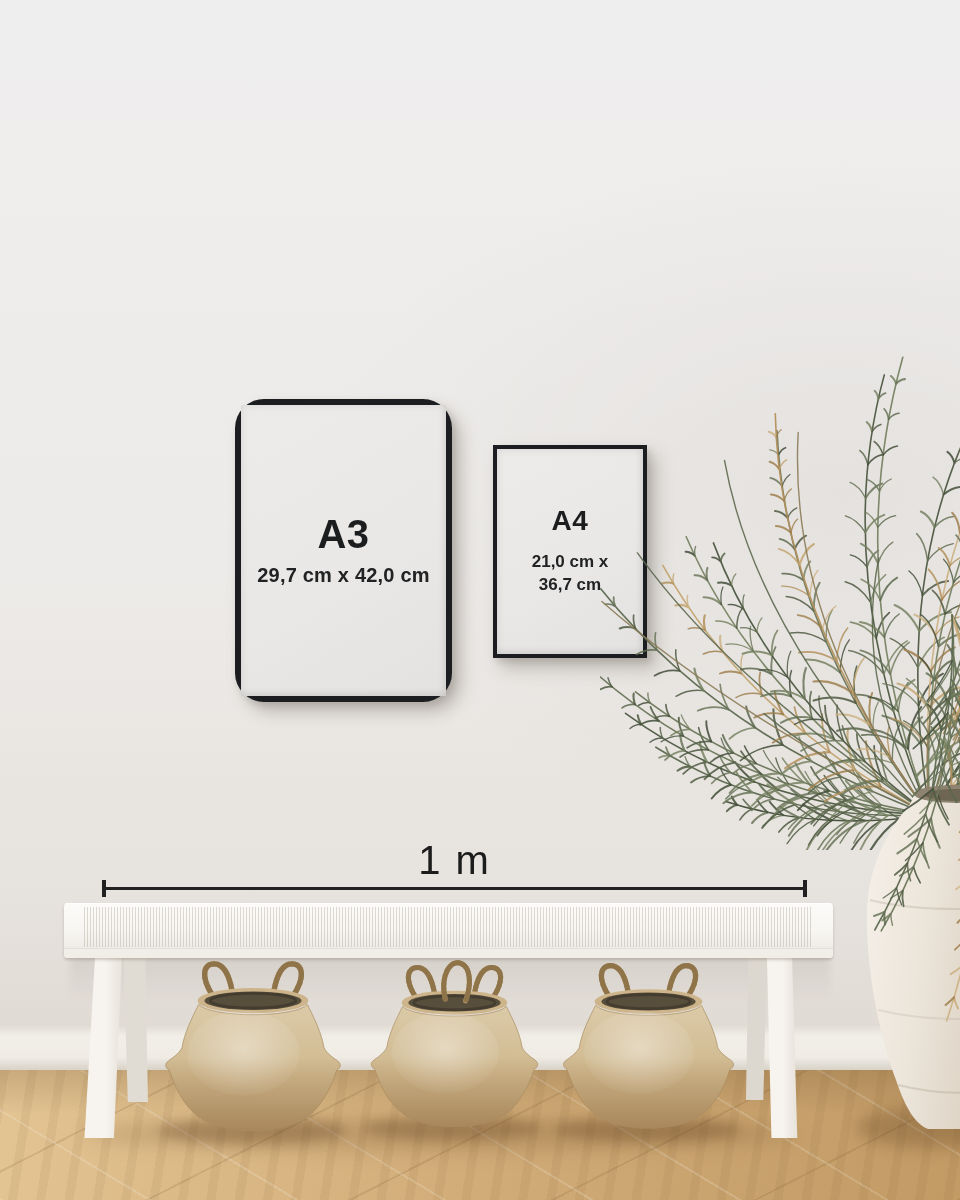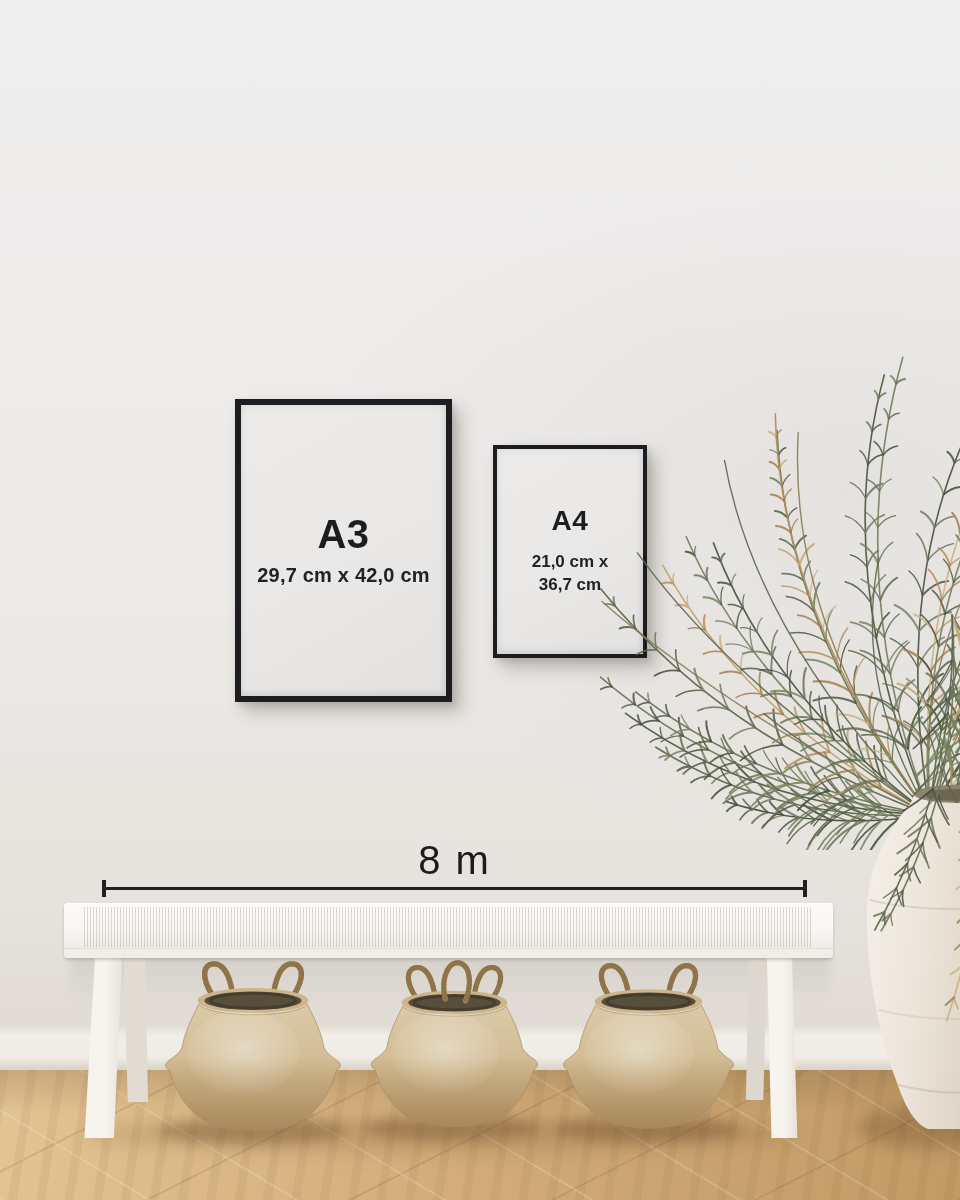--- a/index.html
+++ b/index.html
@@ -30,21 +30,21 @@
   #sh-b1{left:158px;top:1118px;width:190px;height:26px;background:rgba(92,60,30,.30);filter:blur(6px);}
   #sh-b2{left:362px;top:1116px;width:180px;height:25px;background:rgba(92,60,30,.30);filter:blur(6px);}
   #sh-b3{left:552px;top:1117px;width:188px;height:25px;background:rgba(92,60,30,.30);filter:blur(6px);}
   #sh-vase{left:856px;top:1106px;width:150px;height:42px;background:rgba(92,60,30,.30);filter:blur(8px);}
   #sh-wall-bench{left:70px;top:956px;width:760px;height:46px;border-radius:8px;
     background:linear-gradient(180deg,rgba(60,50,40,.08),rgba(60,50,40,0));filter:blur(3px);}
   
   .frame{position:absolute;background:var(--frame,#1b1d21);
     box-shadow:9px 10px 16px rgba(118,110,100,.38), 3px 4px 6px rgba(118,110,100,.22);
     display:flex;}
-  #frame-a3{left:235px;top:399px;width:217px;height:303px;}
+  #frame-a3{left:235px;top:399px;width:217px;height:303px;border-radius:29px;}
   #frame-a4{left:493px;top:445px;width:154px;height:213px;}
   .paper{flex:1;display:flex;flex-direction:column;align-items:center;justify-content:center;
     background:linear-gradient(150deg,#ecebe9 0%,var(--paper,#e9e8e6) 55%,#e3e2e0 100%);
     box-shadow:inset 0 0 10px rgba(0,0,0,.08), inset -2px -3px 6px rgba(0,0,0,.05);}
   #frame-a3 .paper{margin:6px;}
   #frame-a4 .paper{margin:4px;}
   .frame-label{font-weight:700;color:var(--frame-text,#1c1d1f);letter-spacing:.5px;line-height:1;}
   #frame-a3 .frame-label{font-size:40px;}
   #frame-a4 .frame-label{font-size:28px;}
   .frame-dims{font-weight:700;color:#212224;}
@@ -102,21 +102,21 @@
     <div class="paper">
       <div class="frame-label">A4</div>
       <div class="frame-dims">
         <div>21,0 cm x</div>
         <div>36,7 cm</div>
       </div>
     </div>
   </div>
 
   <div id="scale-bar">
-    <div id="scale-label">8 m</div>
+    <div id="scale-label">1 m</div>
     <div id="scale-line"></div>
   </div>
 
   <svg id="plant-back" class="svg-abs" style="left:600px;top:310px" width="360" height="540" viewBox="0 0 360 540">
       <path d="M330,505 Q218.8,521.6 125.8,491.4" fill="none" stroke="#424e38" stroke-width="1.6" stroke-linecap="round" opacity="0.95"></path>
       <path d="M299.2,508.7 Q274.2,526.9 261.2,558.7" fill="none" stroke="#424e38" stroke-width="2.1642317313534356" stroke-linecap="round" opacity="0.85"></path>
       <path d="M299.2,508.7 Q272.5,493.1 257.2,479.7" fill="none" stroke="#4d5941" stroke-width="1.4695685682210924" stroke-linecap="round" opacity="0.85"></path>
       <path d="M282.0,510.0 Q260.1,522.6 247.5,547.3" fill="none" stroke="#424e38" stroke-width="1.8655053885958648" stroke-linecap="round" opacity="0.85"></path>
       <path d="M282.0,510.0 Q257.8,502.6 241.6,495.0" fill="none" stroke="#6a7659" stroke-width="1.5869734231321948" stroke-linecap="round" opacity="0.85"></path>
       <path d="M264.9,510.7 Q241.1,519.3 225.5,541.6" fill="none" stroke="#6a7659" stroke-width="2.1286058316606122" stroke-linecap="round" opacity="0.85"></path>

